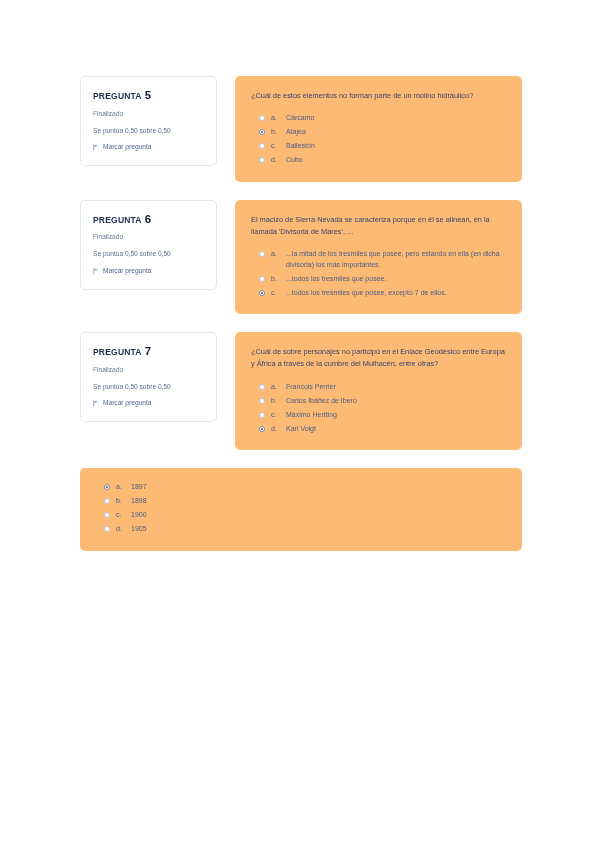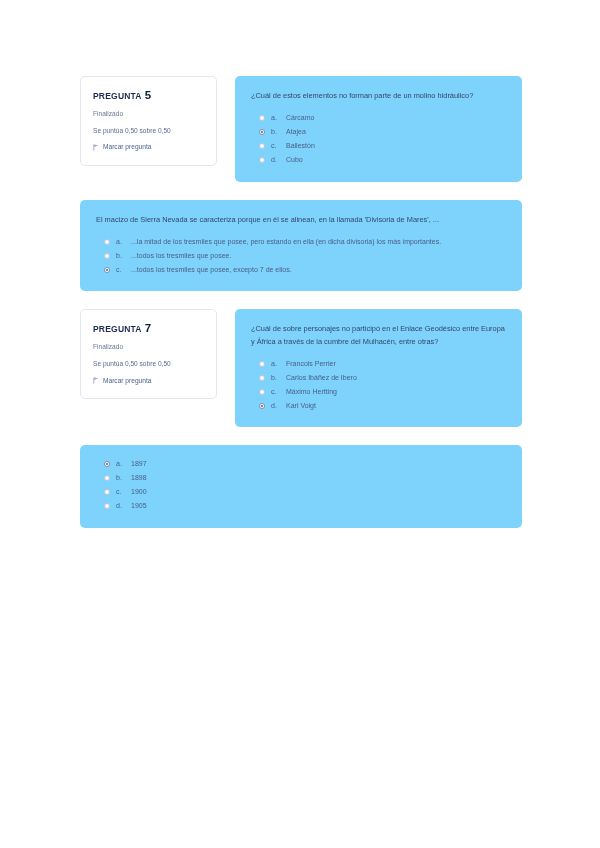--- a/index.html
+++ b/index.html
@@ -81,21 +81,21 @@
     width: 6px;
     height: 7px;
     position: relative;
     flex: 0 0 auto;
   }
   .flag-icon svg { display: block; }
   
   .qpanel {
     flex: 1 1 auto;
     box-sizing: border-box;
-    background: #7dd3fc;
+    background: #fdba74;
     border-radius: 5px;
     padding: 14px 16px 16px 16px;
     min-height: 74px;
   }
   .qtext {
     font-size: 7.4px;
     line-height: 1.65;
     color: #33456e;
     margin: 0 0 11px 0;
   }
@@ -193,62 +193,78 @@
   <label class="answer">
     <span class="radio"></span>
     <span class="answer-key">d.</span>
     <span class="answer-text">Cubo</span>
   </label>
 </div>
     </div>
   </div>
 
   <div class="question-block">
-    <div class="qpanel">
-      <p class="qtext">El macizo de Sierra Nevada se caracteriza porque en él se alinean, en la llamada 'Divisoria de Mares', ...</p>
-      <div class="answers">
-  <label class="answer">
-    <span class="radio"></span>
-    <span class="answer-key">a.</span>
-    <span class="answer-text">...la mitad de los tresmiles que posee, pero estando en ella (en dicha divisoria) los más importantes.</span>
-  </label>
-
-  <label class="answer">
-    <span class="radio"></span>
-    <span class="answer-key">b.</span>
-    <span class="answer-text">...todos los tresmiles que posee.</span>
-  </label>
-
-  <label class="answer">
-    <span class="radio checked"></span>
-    <span class="answer-key">c.</span>
-    <span class="answer-text">...todos los tresmiles que posee, excepto 7 de ellos.</span>
-  </label>
-</div>
-    </div>
-  </div>
-
-  <div class="question-block">
     <div class="qinfo">
       <div class="qinfo-head">
-        <span class="qlabel">PREGUNTA</span><span class="qnum">7</span>
+        <span class="qlabel">PREGUNTA</span><span class="qnum">6</span>
       </div>
       <div class="qinfo-line state">Finalizado</div>
       <div class="qinfo-line score">Se puntúa 0,50 sobre 0,50</div>
       <div class="qinfo-flag">
         <span class="flag-icon">
           <svg width="6" height="7" viewBox="0 0 6 7">
             <path d="M0.8 0.4 L0.8 6.6" stroke="#7b88ab" stroke-width="0.7" fill="none"></path>
             <path d="M1.2 0.6 L5.2 1.5 L1.2 2.9 Z" fill="#9aa6c4"></path>
           </svg>
         </span>
         <span class="flag-text">Marcar pregunta</span>
       </div>
     </div>
     <div class="qpanel">
+      <p class="qtext">El macizo de Sierra Nevada se caracteriza porque en él se alinean, en la llamada 'Divisoria de Mares', ...</p>
+      <div class="answers">
+  <label class="answer">
+    <span class="radio"></span>
+    <span class="answer-key">a.</span>
+    <span class="answer-text">...la mitad de los tresmiles que posee, pero estando en ella (en dicha divisoria) los más importantes.</span>
+  </label>
+
+  <label class="answer">
+    <span class="radio"></span>
+    <span class="answer-key">b.</span>
+    <span class="answer-text">...todos los tresmiles que posee.</span>
+  </label>
+
+  <label class="answer">
+    <span class="radio checked"></span>
+    <span class="answer-key">c.</span>
+    <span class="answer-text">...todos los tresmiles que posee, excepto 7 de ellos.</span>
+  </label>
+</div>
+    </div>
+  </div>
+
+  <div class="question-block">
+    <div class="qinfo">
+      <div class="qinfo-head">
+        <span class="qlabel">PREGUNTA</span><span class="qnum">7</span>
+      </div>
+      <div class="qinfo-line state">Finalizado</div>
+      <div class="qinfo-line score">Se puntúa 0,50 sobre 0,50</div>
+      <div class="qinfo-flag">
+        <span class="flag-icon">
+          <svg width="6" height="7" viewBox="0 0 6 7">
+            <path d="M0.8 0.4 L0.8 6.6" stroke="#7b88ab" stroke-width="0.7" fill="none"></path>
+            <path d="M1.2 0.6 L5.2 1.5 L1.2 2.9 Z" fill="#9aa6c4"></path>
+          </svg>
+        </span>
+        <span class="flag-text">Marcar pregunta</span>
+      </div>
+    </div>
+    <div class="qpanel">
       <p class="qtext">¿Cuál de sobre personajes no participó en el Enlace Geodésico entre Europa y África a través de la cumbre del Mulhacén, entre otras?</p>
       <div class="answers">
   <label class="answer">
     <span class="radio"></span>
     <span class="answer-key">a.</span>
     <span class="answer-text">Francois Perrier</span>
   </label>
 
   <label class="answer">
     <span class="radio"></span>

